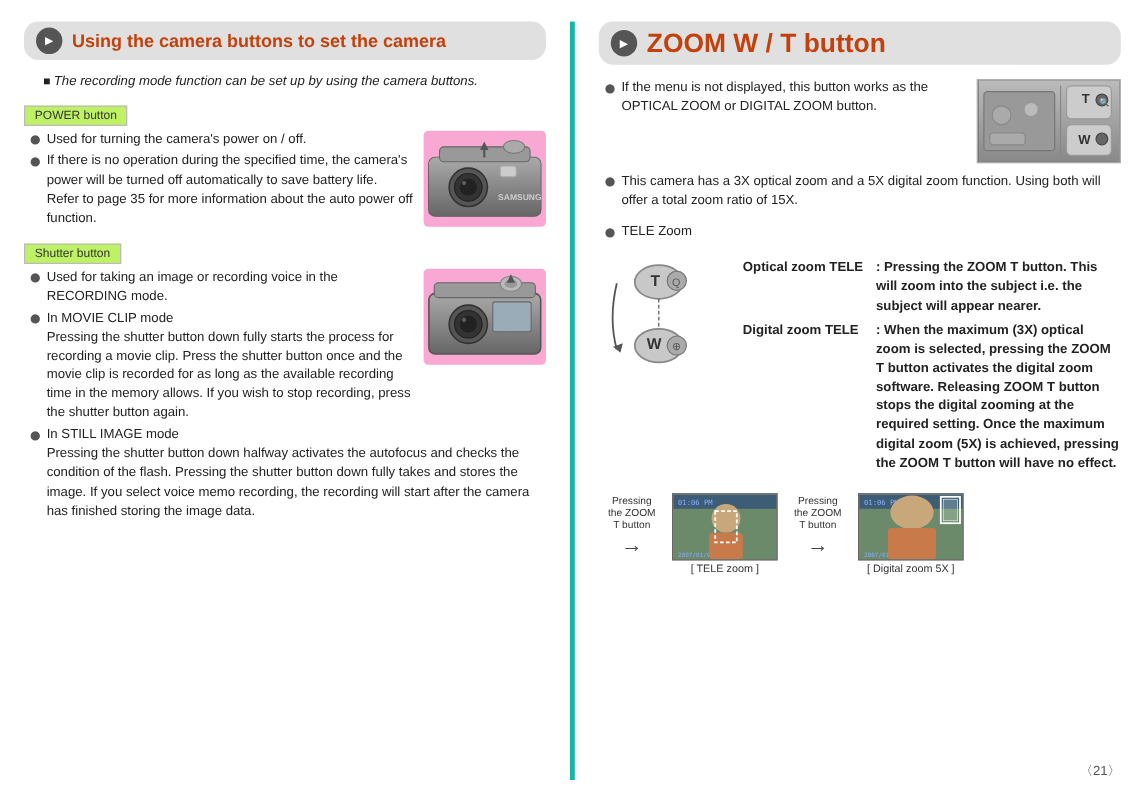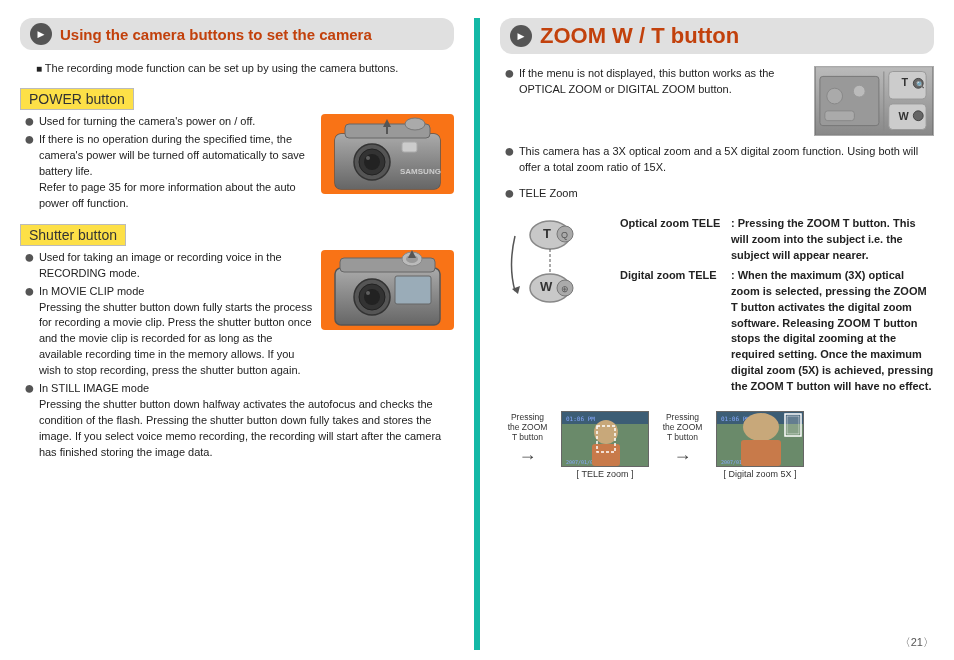--- a/index.html
+++ b/index.html
@@ -29,21 +29,21 @@
       flex-direction: column;
       gap: 8px;
     }
 
     
     .right-col {
       flex: 1;
       display: flex;
       flex-direction: column;
       gap: 8px;
-      border-left: 6px solid #14b8a6;
+      border-left: 4px solid #14b8a6;
       padding-left: 20px;
     }
 
     
     .section-header {
       display: flex;
       align-items: center;
       background: #e0e0e0;
       border-radius: 12px;
       padding: 5px 14px 5px 10px;
@@ -77,34 +77,35 @@
     .right-col .section-header h1 {
       font-size: 22px;
     }
 
     
     .intro-text {
       font-size: 11px;
       color: #222;
       margin-bottom: 4px;
       padding-left: 16px;
+      font-style: italic;
     }
 
     .intro-text::before {
       content: '■ ';
       font-size: 10px;
     }
 
     
     .sub-label {
-      background: #fde047;
+      background: #bef264;
       border: 1px solid #bbb;
       display: inline-block;
       padding: 2px 8px;
-      font-size: 14px;
+      font-size: 10px;
       color: #333;
       margin-bottom: 4px;
       margin-top: 2px;
     }
 
     
     .bullet-item {
       display: flex;
       align-items: flex-start;
       gap: 4px;
@@ -126,24 +127,24 @@
     .content-row {
       display: flex;
       gap: 8px;
     }
 
     .content-text {
       flex: 1;
     }
 
     .camera-img-box {
-      width: 133px;
+      width: 102px;
       height: 80px;
       flex-shrink: 0;
-      background: #f97316;
+      background: #f9a8d4;
       border-radius: 4px;
       overflow: hidden;
       display: flex;
       align-items: center;
       justify-content: center;
       position: relative;
     }
 
     
     .camera-top-svg {

